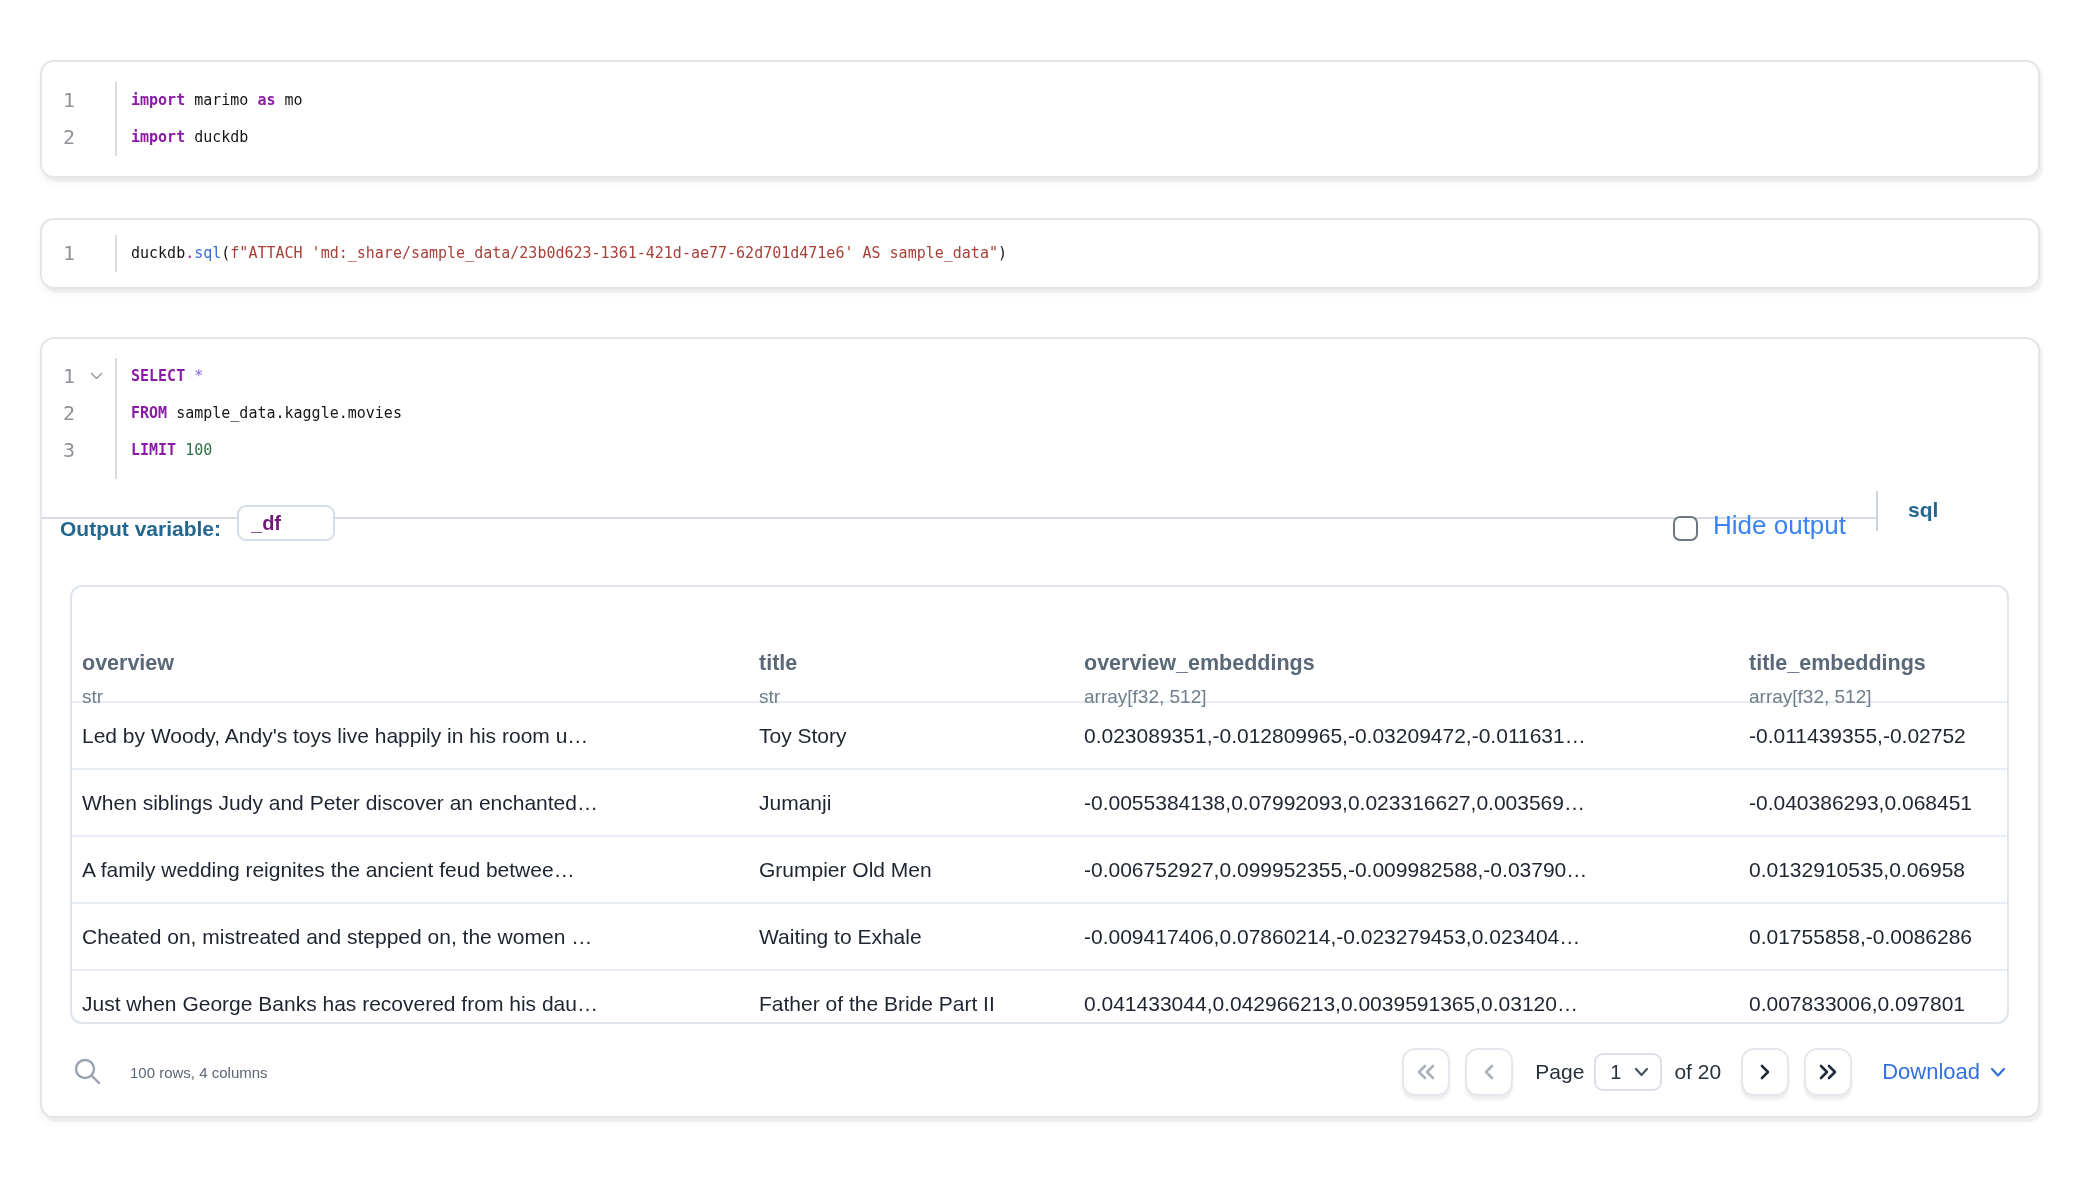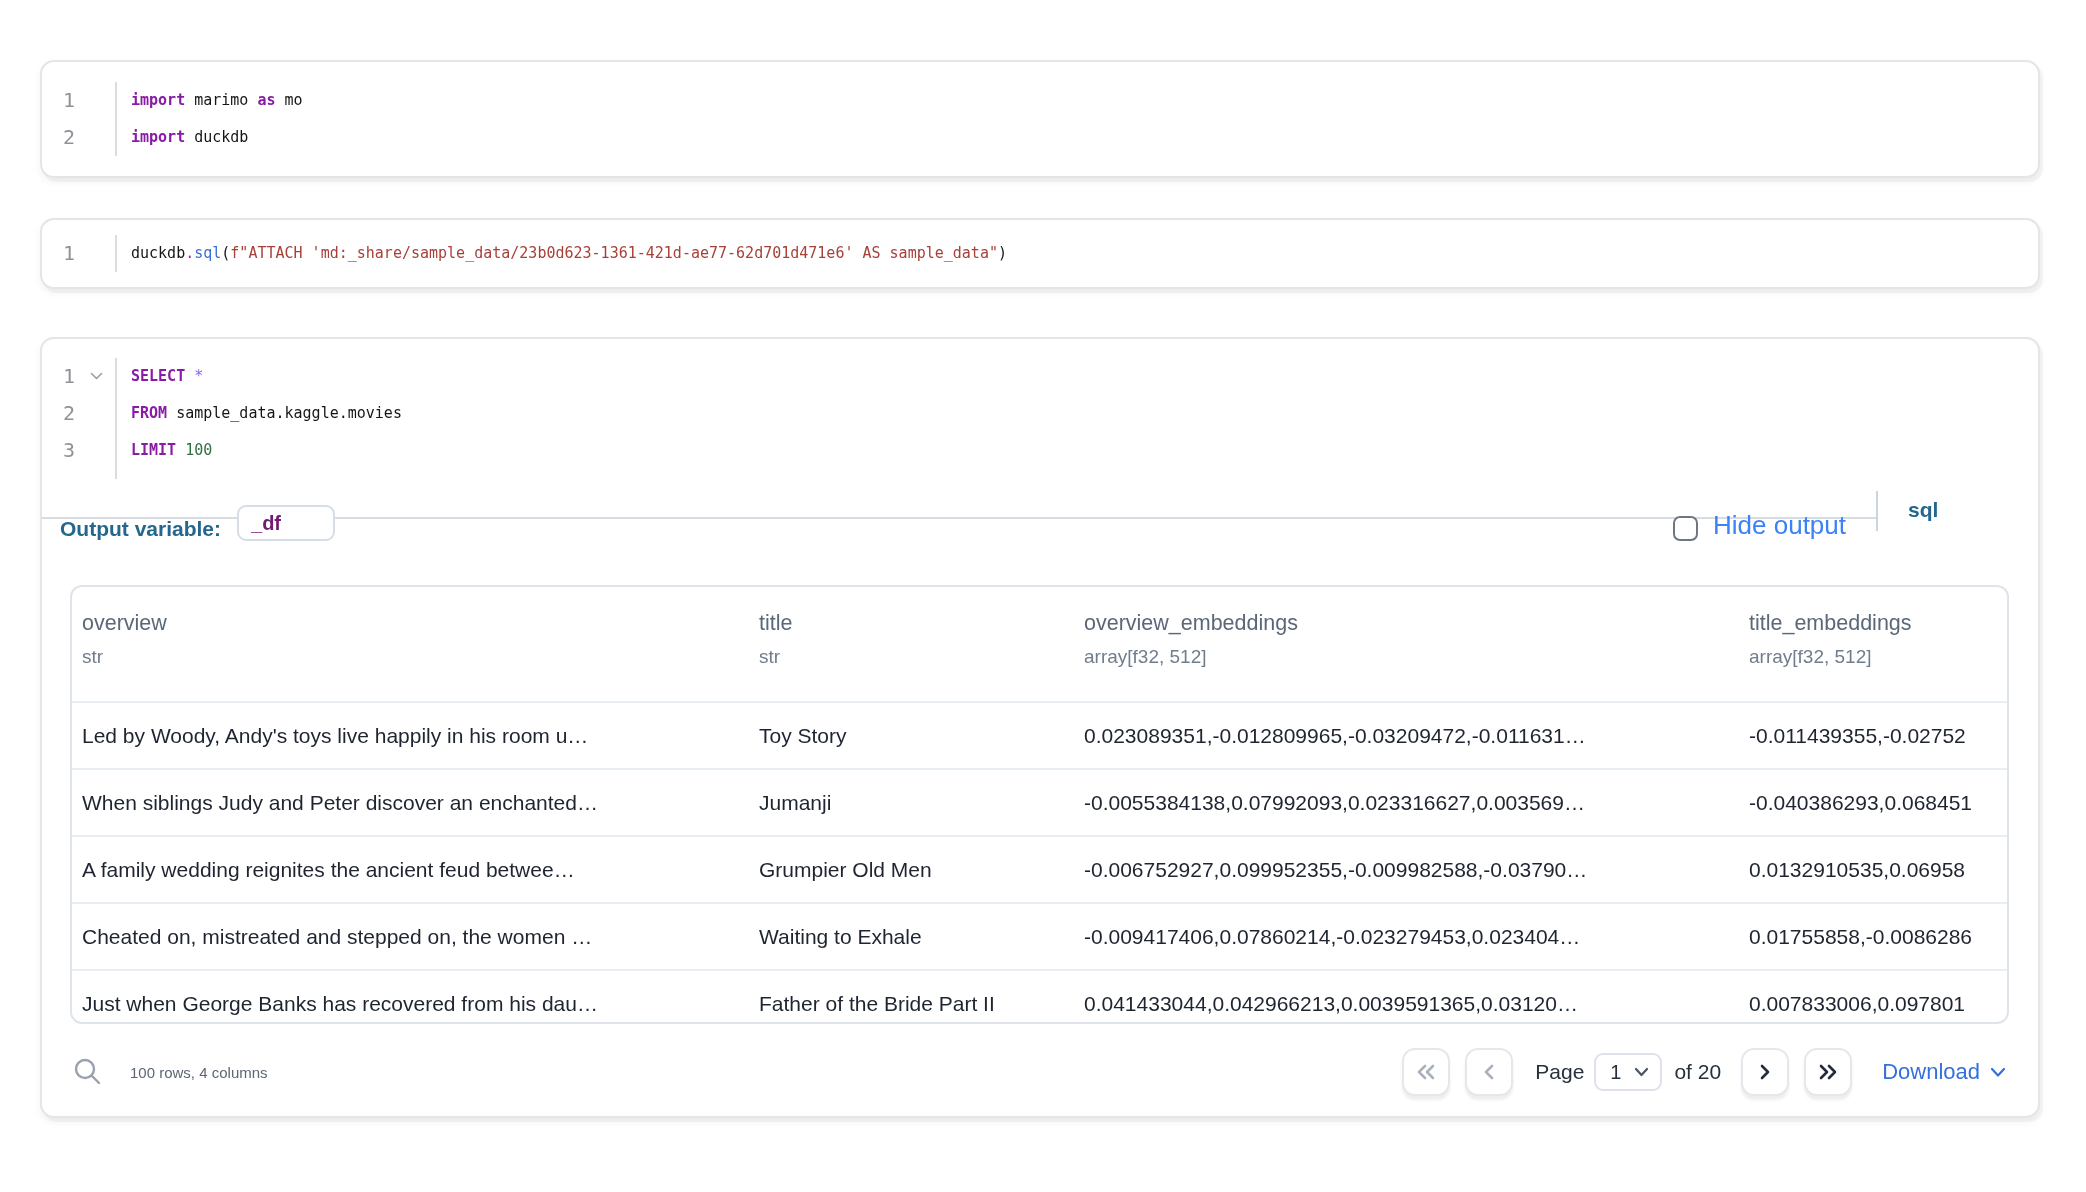--- a/index.html
+++ b/index.html
@@ -75,21 +75,21 @@
   .lang-label { font-size:21px; font-weight:bold; color:#24678e; }
 
   
   .table-wrap {
     margin:44px 0 0 28px; width:1939px; height:439px;
     border:2px solid #dfe4ea; border-radius:12px; overflow:hidden;
     background:#fff;
   }
   .tgrid { display:grid; grid-template-columns:687px 325px 665px 1fr; }
   .thead { height:114px; padding-top:24px; }
-  .thead .hname { font-size:21.5px; font-weight:normal; color:#5a6878; white-space:nowrap; }
+  .thead .hname { font-size:21.5px; font-weight:bold; color:#5a6878; white-space:nowrap;margin-top:40px; }
   .thead .htype { font-size:19px; color:#707d8d; margin-top:10px; white-space:nowrap; }
   .thead > div:first-child, .trow > div:first-child { padding-left:10px; }
   .trow {
     height:67px; border-top:2px solid #e9eef4;
     align-items:center; font-size:21px; color:#1e2430;
   }
   .trow > div { white-space:nowrap; overflow:hidden; padding-right:14px; }
   .trow > div:last-child { padding-right:0; }
 
   

